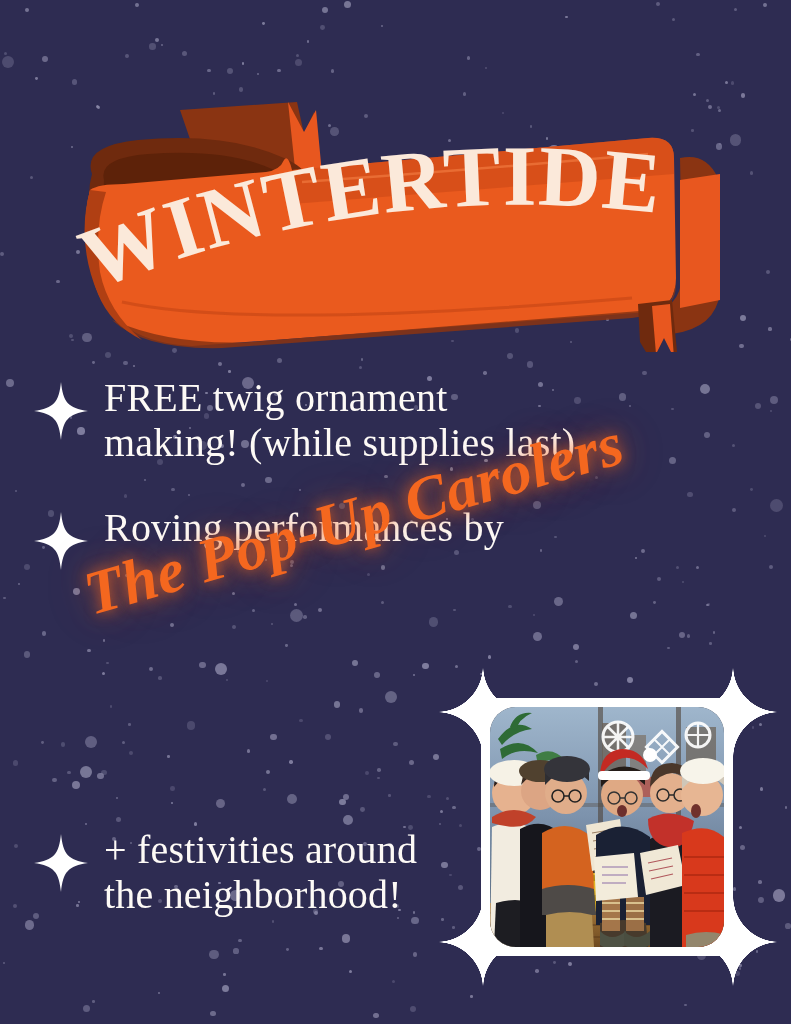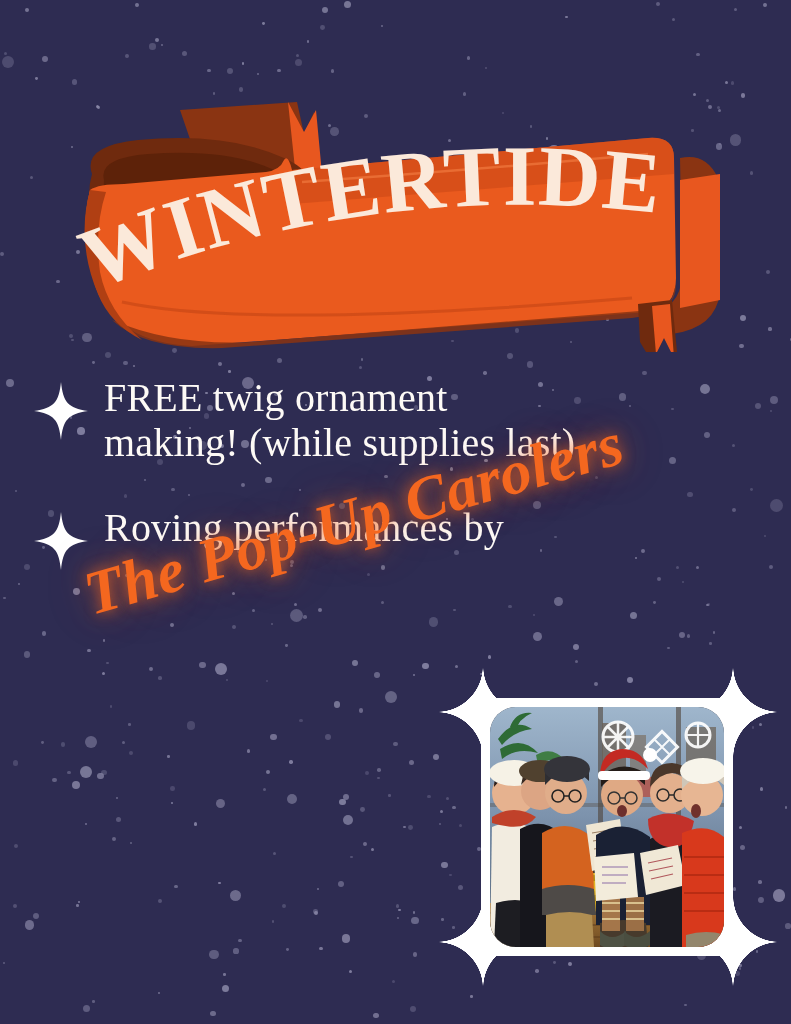--- a/index.html
+++ b/index.html
@@ -656,20 +656,30 @@
         <path d="M27 0 C29 20 34 26 54 29 C34 32 29 38 27 58
                  C25 38 20 32 0 29 C20 26 25 20 27 0 Z" fill="#ffffff"></path>
       </svg>
     </span>
     <span class="bullet-text">FREE twig ornament
 making! (while supplies last)</span>
   </div>
 
   <div class="carolers">The Pop-Up Carolers</div>
 
+  <div class="bullet-row" id="bullet-3">
+    <span class="spark">
+      <svg width="54" height="58" viewBox="0 0 54 58">
+        <path d="M27 0 C29 20 34 26 54 29 C34 32 29 38 27 58
+                 C25 38 20 32 0 29 C20 26 25 20 27 0 Z" fill="#ffffff"></path>
+      </svg>
+    </span>
+    <span class="bullet-text">+ festivities around
+the neighborhood!</span>
+  </div>
 
   <div class="photo-wrap">
     <div class="frame-star fs-tl"></div>
     <div class="frame-star fs-tr"></div>
     <div class="frame-star fs-bl"></div>
     <div class="frame-star fs-br"></div>
 
     <div class="photo-frame">
       <div class="photo">
         <svg viewBox="0 0 234 240" xmlns="http://www.w3.org/2000/svg" preserveAspectRatio="xMidYMid slice">

